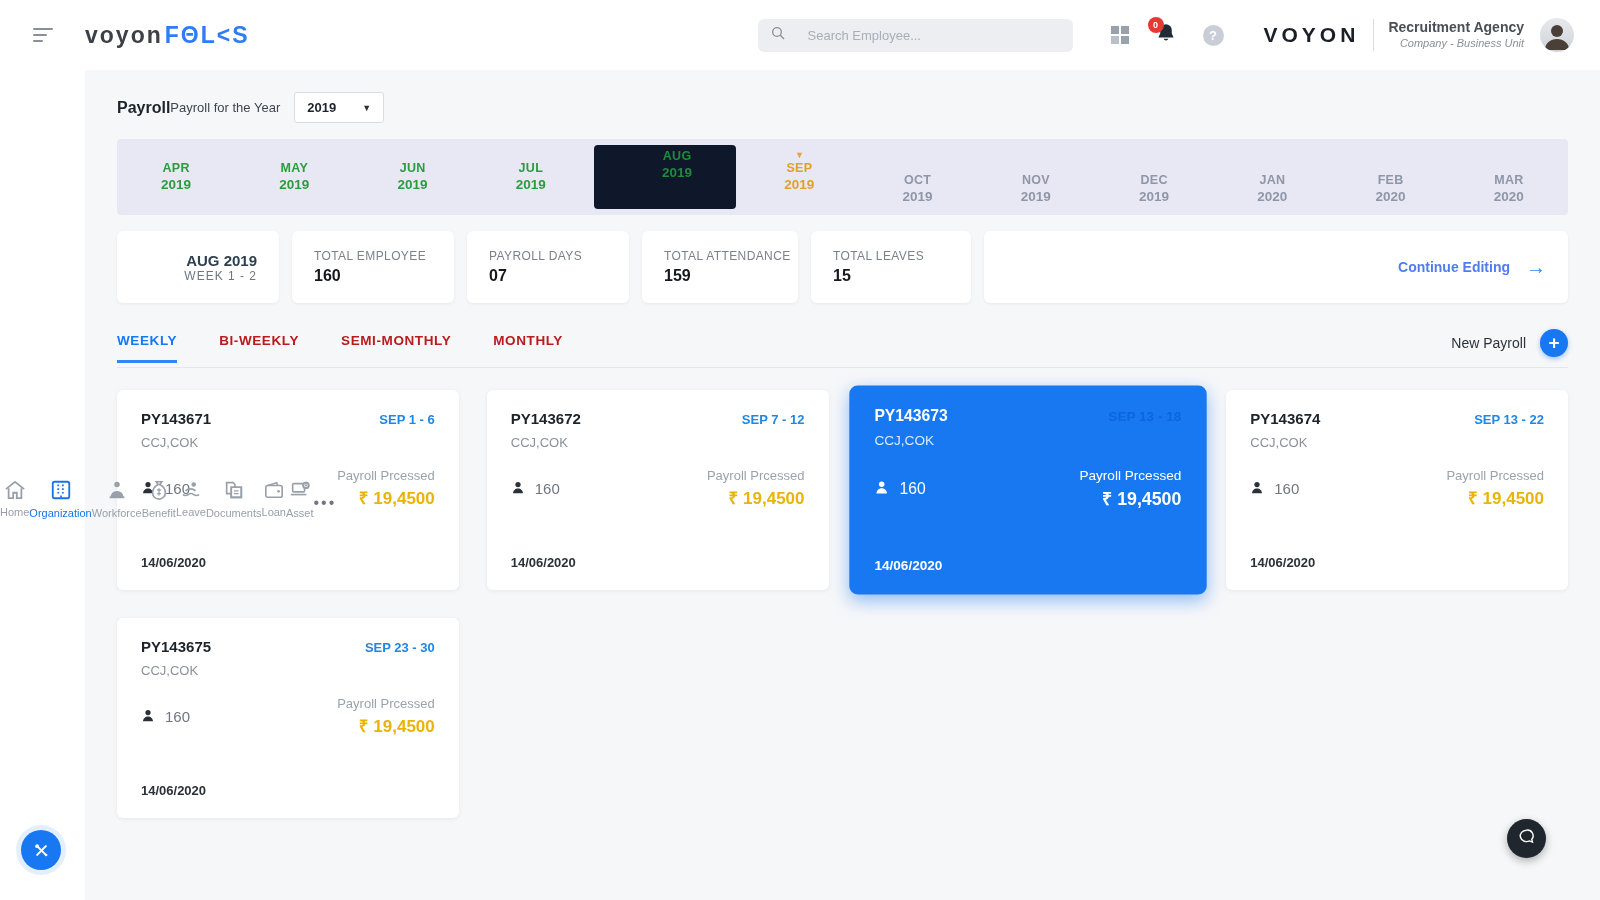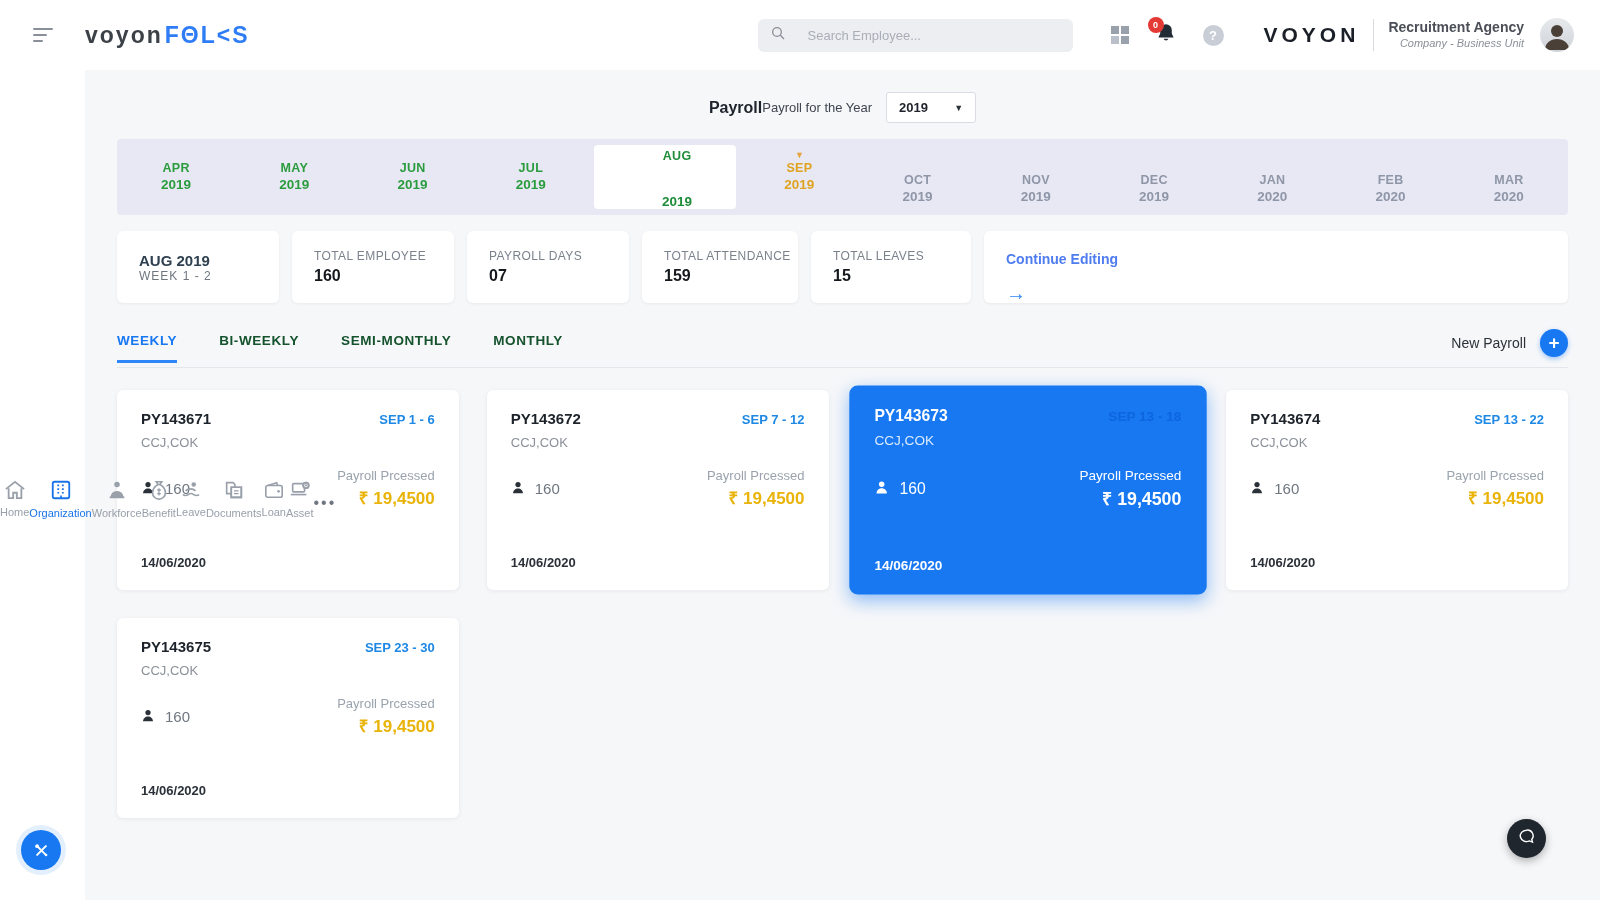--- a/index.html
+++ b/index.html
@@ -40,56 +40,56 @@
   .sidebar { position:fixed; top:70px; left:0; width:85px; height:830px; background:#fff; z-index:10; display:flex; flex-direction:row; align-items:center; padding-top:28px; }
   .sitem { width:85px; height:78px; display:flex; flex-direction:column; align-items:center; justify-content:center; gap:6px; color:#99a0aa; cursor:pointer; }
   .sitem .lbl { font-size:11px; }
   .sitem.active { color:#1a73e8; }
   .sitem svg { display:block; }
   .sdots { color:#6f7680; font-size:16px; letter-spacing:2px; margin-top:8px; cursor:pointer; }
   .fab-tools { position:fixed; left:21px; bottom:30px; width:40px; height:40px; border-radius:50%; background:#1778f2; display:flex; align-items:center; justify-content:center; box-shadow:0 0 0 5px rgba(23,120,242,0.12); cursor:pointer; z-index:15; }
 
   
   .main { position:fixed; top:70px; left:85px; width:1515px; height:830px; background:#f6f7f9; padding:22px 32px 0 32px; overflow:hidden; }
-  .pagehead { display:flex; align-items:center; justify-content:center; }
+  .pagehead { display:flex; align-items:center; justify-content:flex-start; }
   .ptitle { font-size:16px; font-weight:bold; color:#1d232b; }
   .yearbox { display:flex; align-items:center; gap:14px; }
   .ylabel { font-size:13px; color:#3f4550; }
   .yselect { width:90px; height:31px; background:#fff; border:1px solid #d9dde3; border-radius:3px; display:flex; align-items:center; justify-content:space-between; padding:0 12px; cursor:pointer; }
   .yselect .val { font-size:13px; font-weight:bold; color:#1d232b; }
   .yselect .car { font-size:9px; color:#2b3139; }
 
   
   .mstrip { margin-top:16px; height:76px; background:#e7e8f3; border-radius:4px; display:flex; }
   .mcell { flex:1; display:flex; flex-direction:column; align-items:center; justify-content:flex-start; padding-top:10px; cursor:pointer; position:relative; border-radius:4px; }
   .mcell .ptr { height:12px; font-size:9px; color:#e8a33d; line-height:12px; }
   .mcell .m { font-size:12.5px; font-weight:bold; letter-spacing:0.3px; }
   .mcell .y { font-size:13.5px; font-weight:bold; margin-top:2px; }
   .mcell.green { color:#2b9c3e; }
-  .mcell.selected { color:#1e8c38; background:#ffffff; margin:6px 4px; padding-top:4px; justify-content:space-between;padding-left:24px; }
+  .mcell.selected { color:#1e8c38; background:#0f172a; margin:6px 4px; padding-top:4px; justify-content:flex-start;padding-left:24px; }
   .mcell.current { color:#dfa321; }
   .mcell.future { color:#8f96a8;justify-content:center; }
 
   
   .sumrow { margin-top:16px; display:flex; gap:13px; height:72px; }
   .scard { background:#fff; border-radius:6px; box-shadow:0 1px 3px rgba(40,50,70,0.07); display:flex; flex-direction:column; justify-content:center; padding:0 22px; }
-  .scard.period { width:162px; }
+  .scard.period { width:162px;align-items:flex-end; }
   .scard .pt { font-size:15px; font-weight:bold; color:#2f4050; }
   .scard .ps { font-size:12px; color:#6f7680; letter-spacing:1px; }
   .scard.stat .sl { font-size:12px; color:#7b828c; letter-spacing:0.4px; white-space:nowrap; }
   .scard.stat .sv { font-size:16px; font-weight:bold; color:#15181d; margin-top:4px; }
   .w162{width:162px;} .w204{width:204px;} .w156{width:156px;} .w160{width:160px;}
-  .scard.continue { flex:1; flex-direction:column; justify-content:flex-end; gap:16px; cursor:pointer; }
+  .scard.continue { flex:1; flex-direction:row; justify-content:flex-end; align-items:center; gap:16px; cursor:pointer; }
   .scard.continue .cl { font-size:14px; font-weight:bold; color:#4f7df0; }
   .scard.continue .ca { font-size:20px; color:#2f86f6; font-weight:bold; line-height:1; }
 
   
   .tabsrow { margin-top:26px; display:flex; align-items:center; border-bottom:1px solid #e3e6ea; padding-bottom:0; }
   .tabs { display:flex; gap:42px; }
-  .tab { font-size:13.5px; font-weight:bold; letter-spacing:0.6px; color:#14532d; padding-bottom:12px; cursor:pointer; border-bottom:3px solid transparent; }
+  .tab { font-size:13.5px; font-weight:bold; letter-spacing:0.6px; color:#b91c1c; padding-bottom:12px; cursor:pointer; border-bottom:3px solid transparent; }
   .tab.active { color:#1778f2; border-bottom-color:#2f86f6; }
   .tspacer { flex:1; }
   .newpay { display:flex; align-items:center; gap:14px; padding-bottom:10px; cursor:pointer; }
   .newpay .nl { font-size:14px; color:#2b3139; }
   .plus { width:28px; height:28px; border-radius:50%; background:#1778f2; color:#fff; font-size:19px; font-weight:bold; display:flex; align-items:center; justify-content:center; box-shadow:0 2px 5px rgba(23,120,242,0.4); }
 
   
   .cardgrid { margin-top:22px; display:grid; grid-template-columns:repeat(4,1fr); gap:28px; }
   .pcard { background:#fff; border-radius:6px; box-shadow:0 1px 4px rgba(40,50,70,0.08); height:200px; padding:20px 24px; display:flex; flex-direction:column; cursor:pointer; }
   .pcard .top { display:flex; justify-content:space-between; align-items:baseline; }

